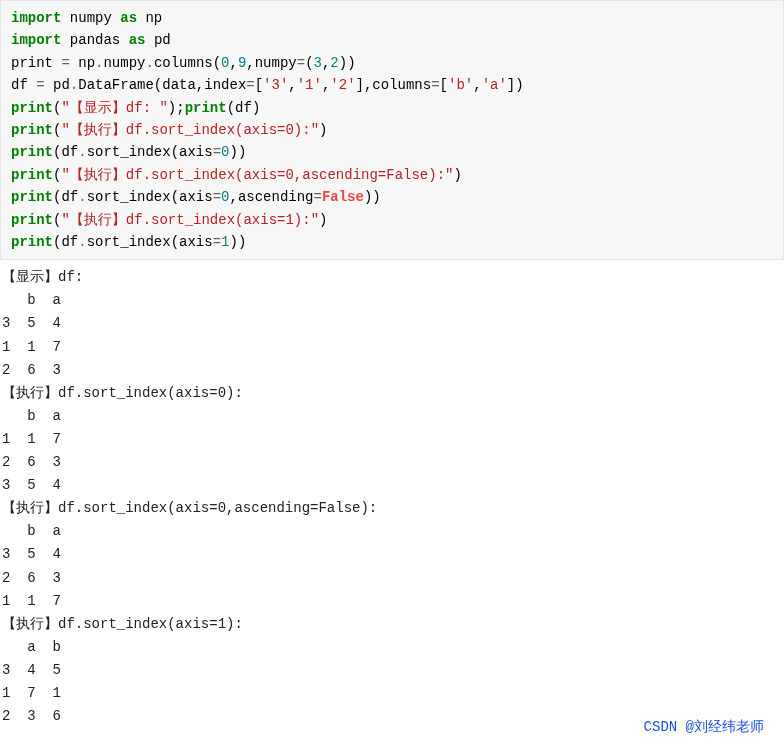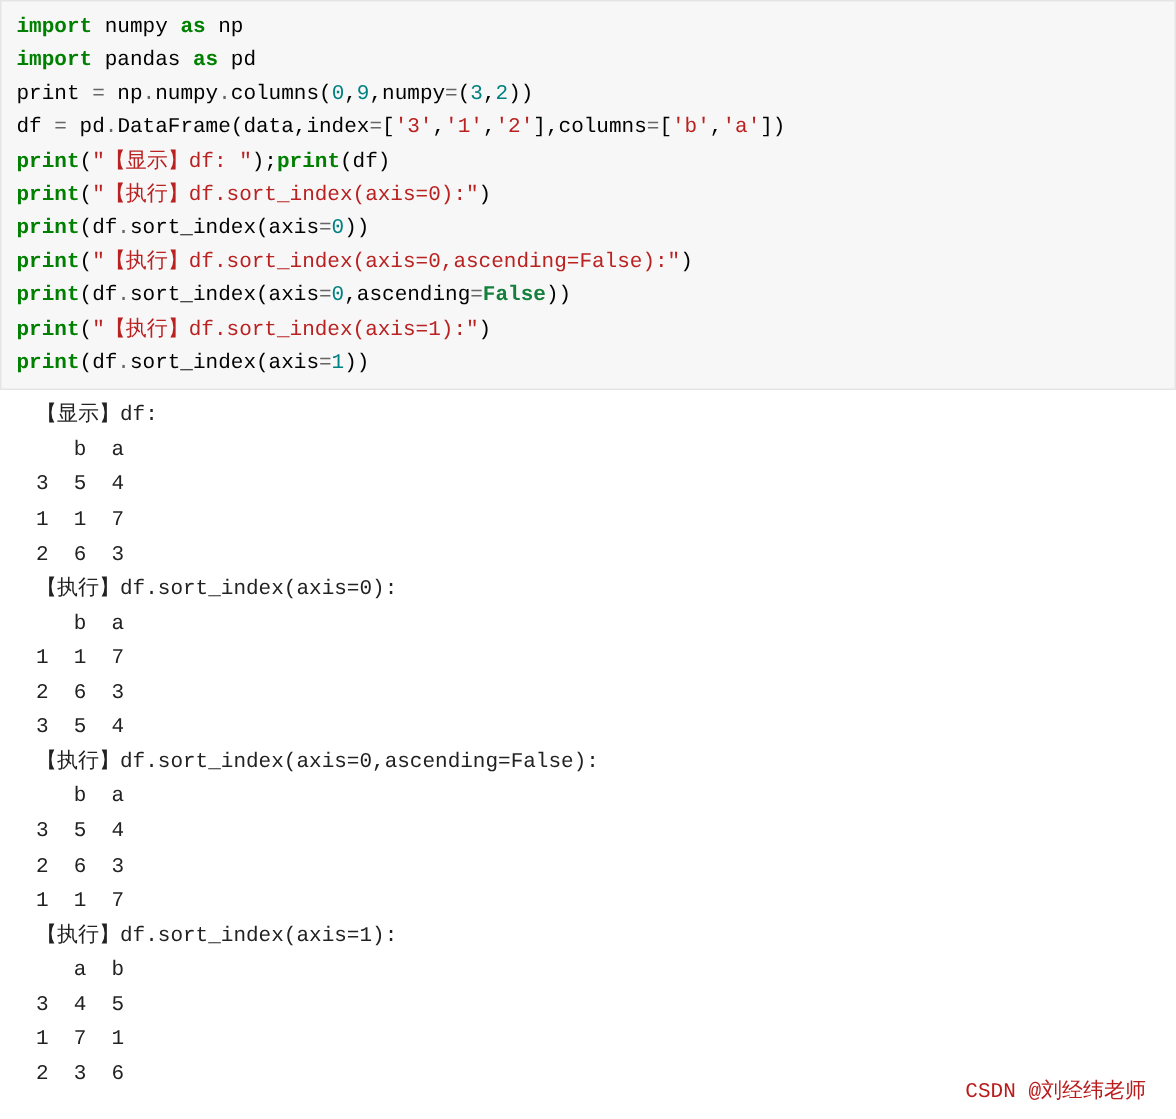--- a/index.html
+++ b/index.html
@@ -11,35 +11,35 @@
   width: 784px;
 }
 .code-block {
   background: #f7f7f7;
   border: 1px solid #e5e5e5;
   padding: 6px 10px;
   line-height: 1.6;
   white-space: pre;
 }
 .output-block {
-  padding: 6px 24px;
+  padding: 6px 2px;
   line-height: 1.65;
   white-space: pre;
   color: #222;
 }
 .kw { color: #008000; font-weight: bold; text-align: right; }
 .op { color: #666; }
 .num { color: #008080; }
 .str { color: #ba2121; }
-.bl { color: #15803d; font-weight: bold; }
+.bl { color: #ef4444; font-weight: bold; }
 .watermark {
   position: absolute;
   right: 20px;
   bottom: 10px;
-  color: #b91c1c;
+  color: #1d4ed8;
   font-size: 14px;
 }
 </style>
 </head>
 <body>
 
 <div class="code-block"><span class="kw">import</span> <span>numpy</span> <span class="kw">as</span> <span>np</span>
 <span class="kw">import</span> <span>pandas</span> <span class="kw">as</span> <span>pd</span>
 <span>print </span><span class="op">=</span><span> np</span><span class="op">.</span><span>numpy</span><span class="op">.</span><span>columns(</span><span class="num">0</span><span>,</span><span class="num">9</span><span>,numpy</span><span class="op">=</span><span>(</span><span class="num">3</span><span>,</span><span class="num">2</span><span>))</span>
 <span>df </span><span class="op">=</span><span> pd</span><span class="op">.</span><span>DataFrame(data,index</span><span class="op">=</span><span>[</span><span class="str">'3'</span><span>,</span><span class="str">'1'</span><span>,</span><span class="str">'2'</span><span>],columns</span><span class="op">=</span><span>[</span><span class="str">'b'</span><span>,</span><span class="str">'a'</span><span>])</span>

